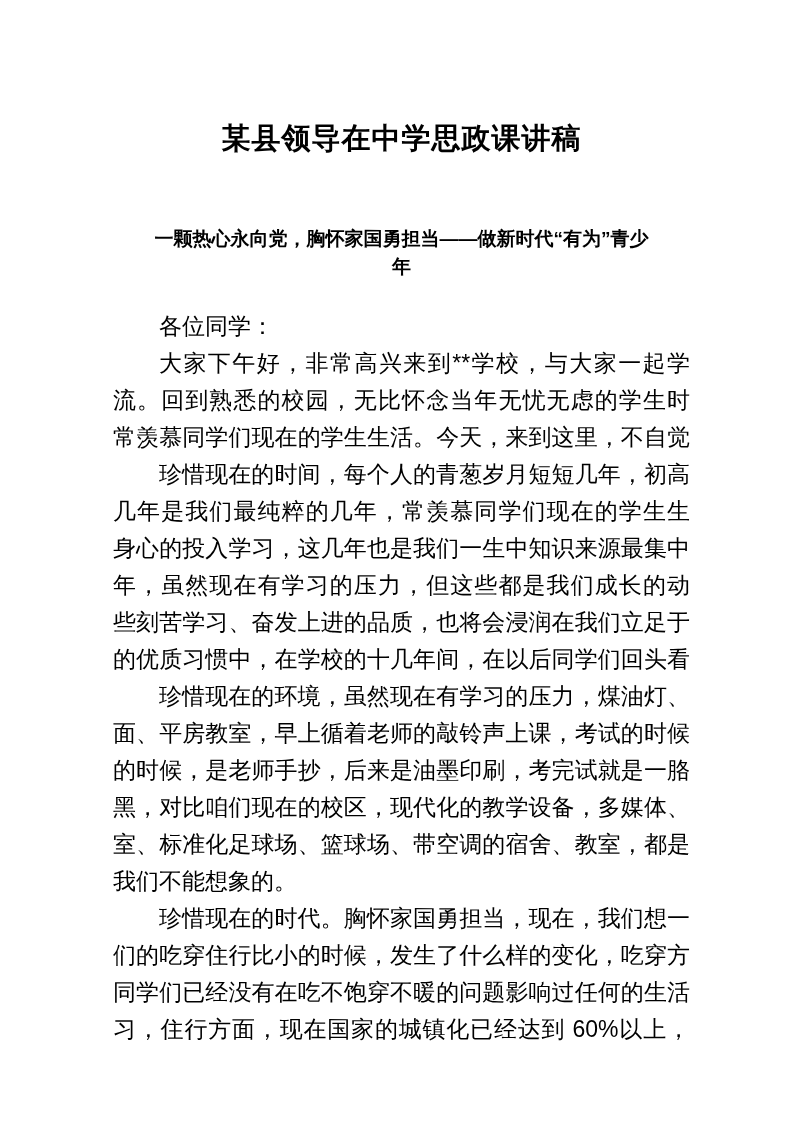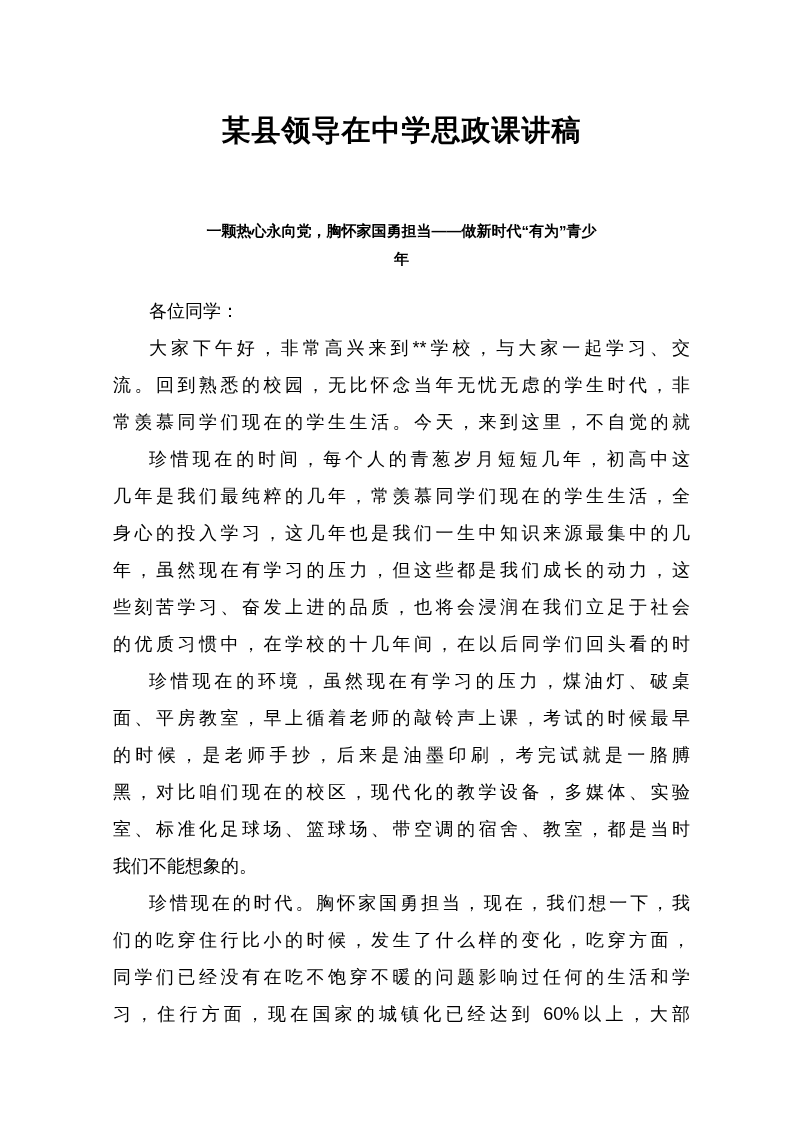--- a/index.html
+++ b/index.html
@@ -21,38 +21,38 @@
     font-family: "Liberation Sans", sans-serif;
     box-sizing: border-box;
   }
   .content {
     box-sizing: border-box;
     width: 793px;
     padding-left: 113px;
     padding-right: 103px; 
   }
   .doc-title {
-    margin: 0;
+    margin: 8px;
     padding-top: 109px;
     font-size: 29px;
     line-height: 42px;
     font-weight: 700;
     text-align: center;
     letter-spacing: 1px;
   }
   .doc-subtitle {
     margin: 66px 0 0 0;
-    font-size: 15px;
+    font-size: 19px;
     line-height: 28px;
     font-weight: 700;
     text-align: center;
   }
   .doc-body {
-    margin-top: 20px;
-    font-size: 18px;
+    margin-top: 27px;
+    font-size: 23px;
   }
   .para {
     margin: 0;
     padding: 0;
   }
   .bline {
     height: 37px;
     line-height: 37px;
     overflow: hidden;
     white-space: normal;

